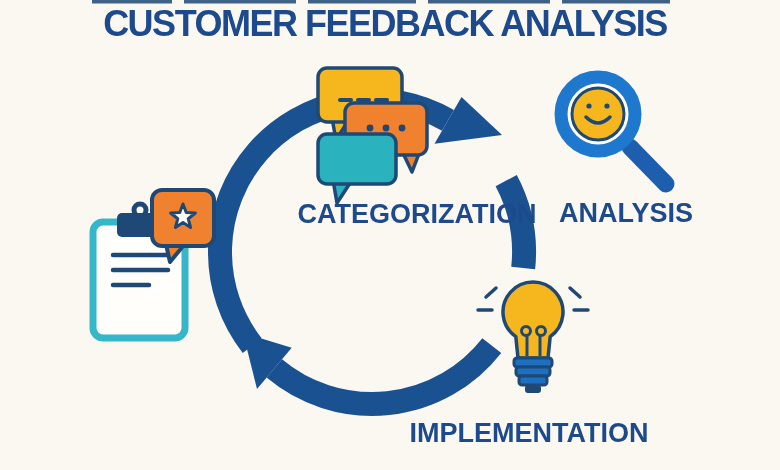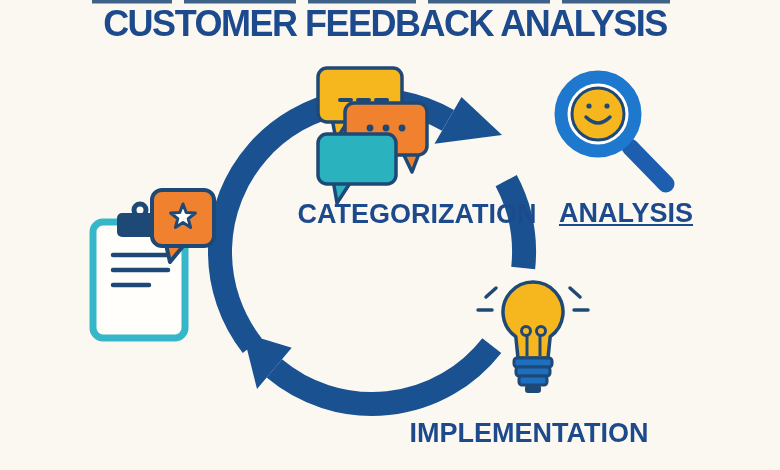--- a/index.html
+++ b/index.html
@@ -13,21 +13,21 @@
     position:absolute;left:385px;top:2px;transform:translateX(-50%);
     font-size:36px;line-height:44px;font-weight:bold;letter-spacing:-1.5px;
     color:var(--text-navy,#1c4a8c);white-space:nowrap;
   }
   .stage-label{
     position:absolute;transform:translateX(-50%);
     font-size:27px;font-weight:bold;letter-spacing:0px;
     color:var(--text-navy,#1c4a8c);white-space:nowrap;
   }
   .lbl-categorization{left:373px;top:199px;margin-left:44px;}
-  .lbl-analysis{left:626px;top:198px;text-decoration:underline;}
+  .lbl-analysis{left:626px;top:198px;}
   .lbl-collection{left:137px;top:343px;}
   .lbl-implementation{left:529px;top:418px;text-align:center;}
   
   .f-bg{fill:var(--bg)}
   .f-yellow{fill:var(--yellow)} .f-orange{fill:var(--orange)} .f-teal{fill:var(--teal)}
   .f-white{fill:var(--white)} .f-navy{fill:var(--outline-navy)} .f-arc{fill:var(--arc-blue)}
   .f-base{fill:var(--base-blue)}
   .s-navy{stroke:var(--outline-navy)} .s-arc{stroke:var(--arc-blue)}
   .s-ring{stroke:var(--ring-blue)} .s-handle{stroke:var(--handle-blue)}
   .s-board{stroke:var(--board-teal)}

